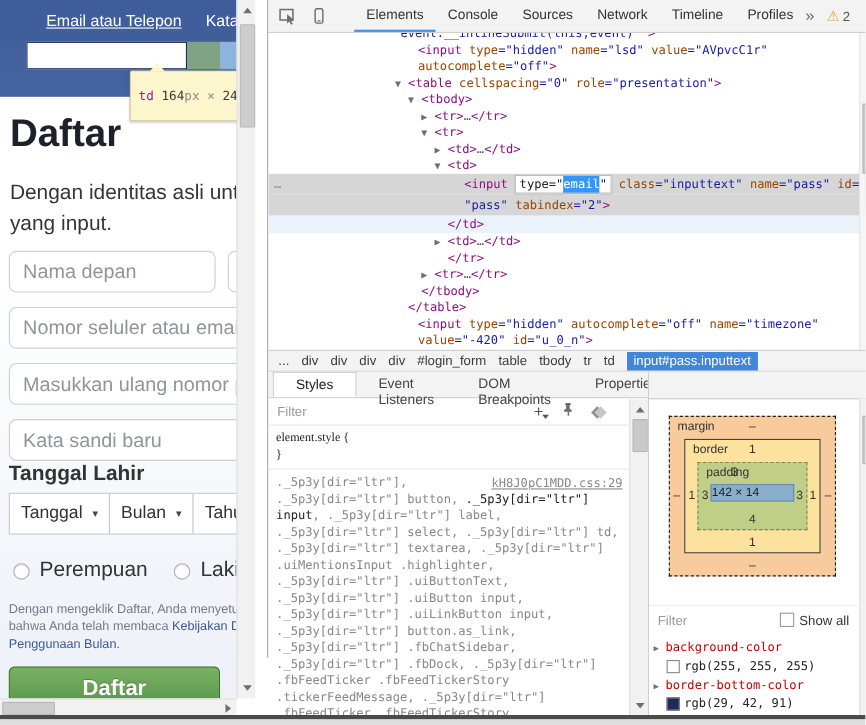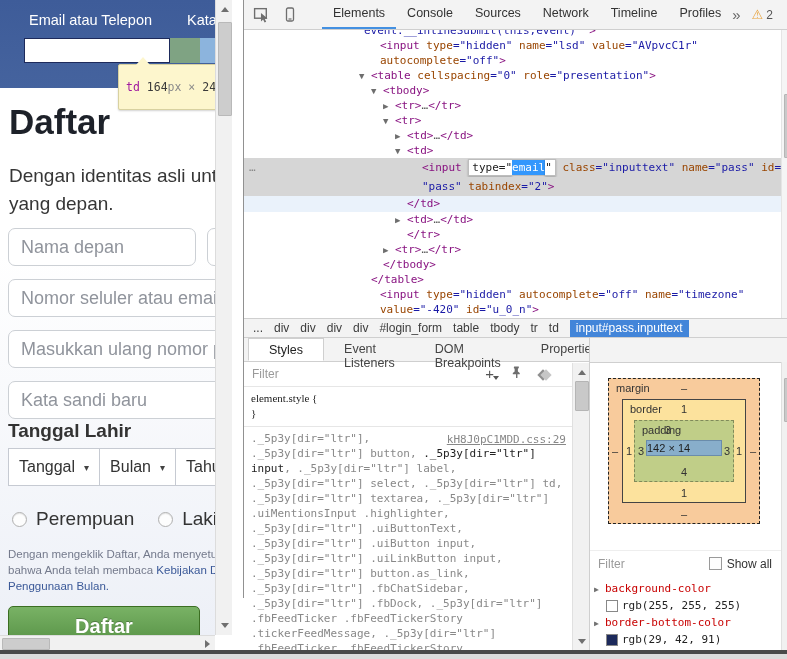--- a/index.html
+++ b/index.html
@@ -5,21 +5,21 @@
   html,body{margin:0;padding:0;background:#fff;}
   .screen{position:relative;width:787px;height:659px;overflow:hidden;
     font-family:"Liberation Sans",sans-serif;background:#fff;}
   
   .page-pane{position:absolute;left:0;top:0;width:232px;height:659px;background:#fff;}
   .page-content{position:absolute;left:0;top:0;width:215px;height:635px;overflow:hidden;
     background:linear-gradient(180deg,#ffffff 40%,#edf0f7 100%);}
   .fb-header{position:absolute;left:0;top:0;width:232px;height:88px;
     background:linear-gradient(180deg,#3e5c99,#45639e);}
   .fbh-label{position:absolute;top:12px;color:#ffffff;font-size:14.5px;white-space:nowrap;}
-  .email-label{left:29px;}  .pass-label{left:187px;}
+  .email-label{left:42px;text-decoration:underline;}  .pass-label{left:187px;}
   .fbh-input{position:absolute;left:24px;top:38px;width:144px;height:23px;background:#fff;
     border:1px solid #1d2a5b;}
   .hl-pad{position:absolute;left:170px;top:38px;width:30px;height:25px;background:#7fa383;}
   .hl-content{position:absolute;left:200px;top:38px;width:32px;height:25px;background:#8cb4dd;}
   .tt-caret{position:absolute;left:136px;top:57px;width:0;height:0;
     border-left:7px solid transparent;border-right:7px solid transparent;
     border-bottom:8px solid #fdf6cd;z-index:6;}
   .insp-tooltip{position:absolute;left:118px;top:64px;background:#fdf6cd;
     border:1px solid #d8d1a0;border-radius:2px;padding:15px 7px;white-space:nowrap;z-index:5;
     font-family:"DejaVu Sans Mono","Liberation Mono",monospace;font-size:11.5px;
@@ -179,21 +179,21 @@
         <div class="fbh-input"></div>
         <div class="hl-pad"></div>
         <div class="hl-content"></div>
       </div>
       <div class="tt-caret"></div>
       <div class="insp-tooltip" id="insp-tooltip"><span class="tt-tag">td</span><span class="tt-num"> 164</span><span class="tt-unit">px</span><span class="tt-unit"> × </span><span class="tt-num">24</span></div>
 
       <div class="fb-title">Daftar</div>
       <div class="fb-intro">
         <div>Dengan identitas asli untu</div>
-        <div>yang depan.</div>
+        <div>yang input.</div>
       </div>
 
       <div id="fields">
           <input class="fb-input f0" placeholder="Nama depan" style="">
           <input class="fb-input f1" placeholder="Nomor seluler atau email" style="">
           <input class="fb-input f2" placeholder="Masukkan ulang nomor p" style="">
           <input class="fb-input f3" placeholder="Kata sandi baru" style="">
         </div>
       <div class="partial-input"></div>
 

